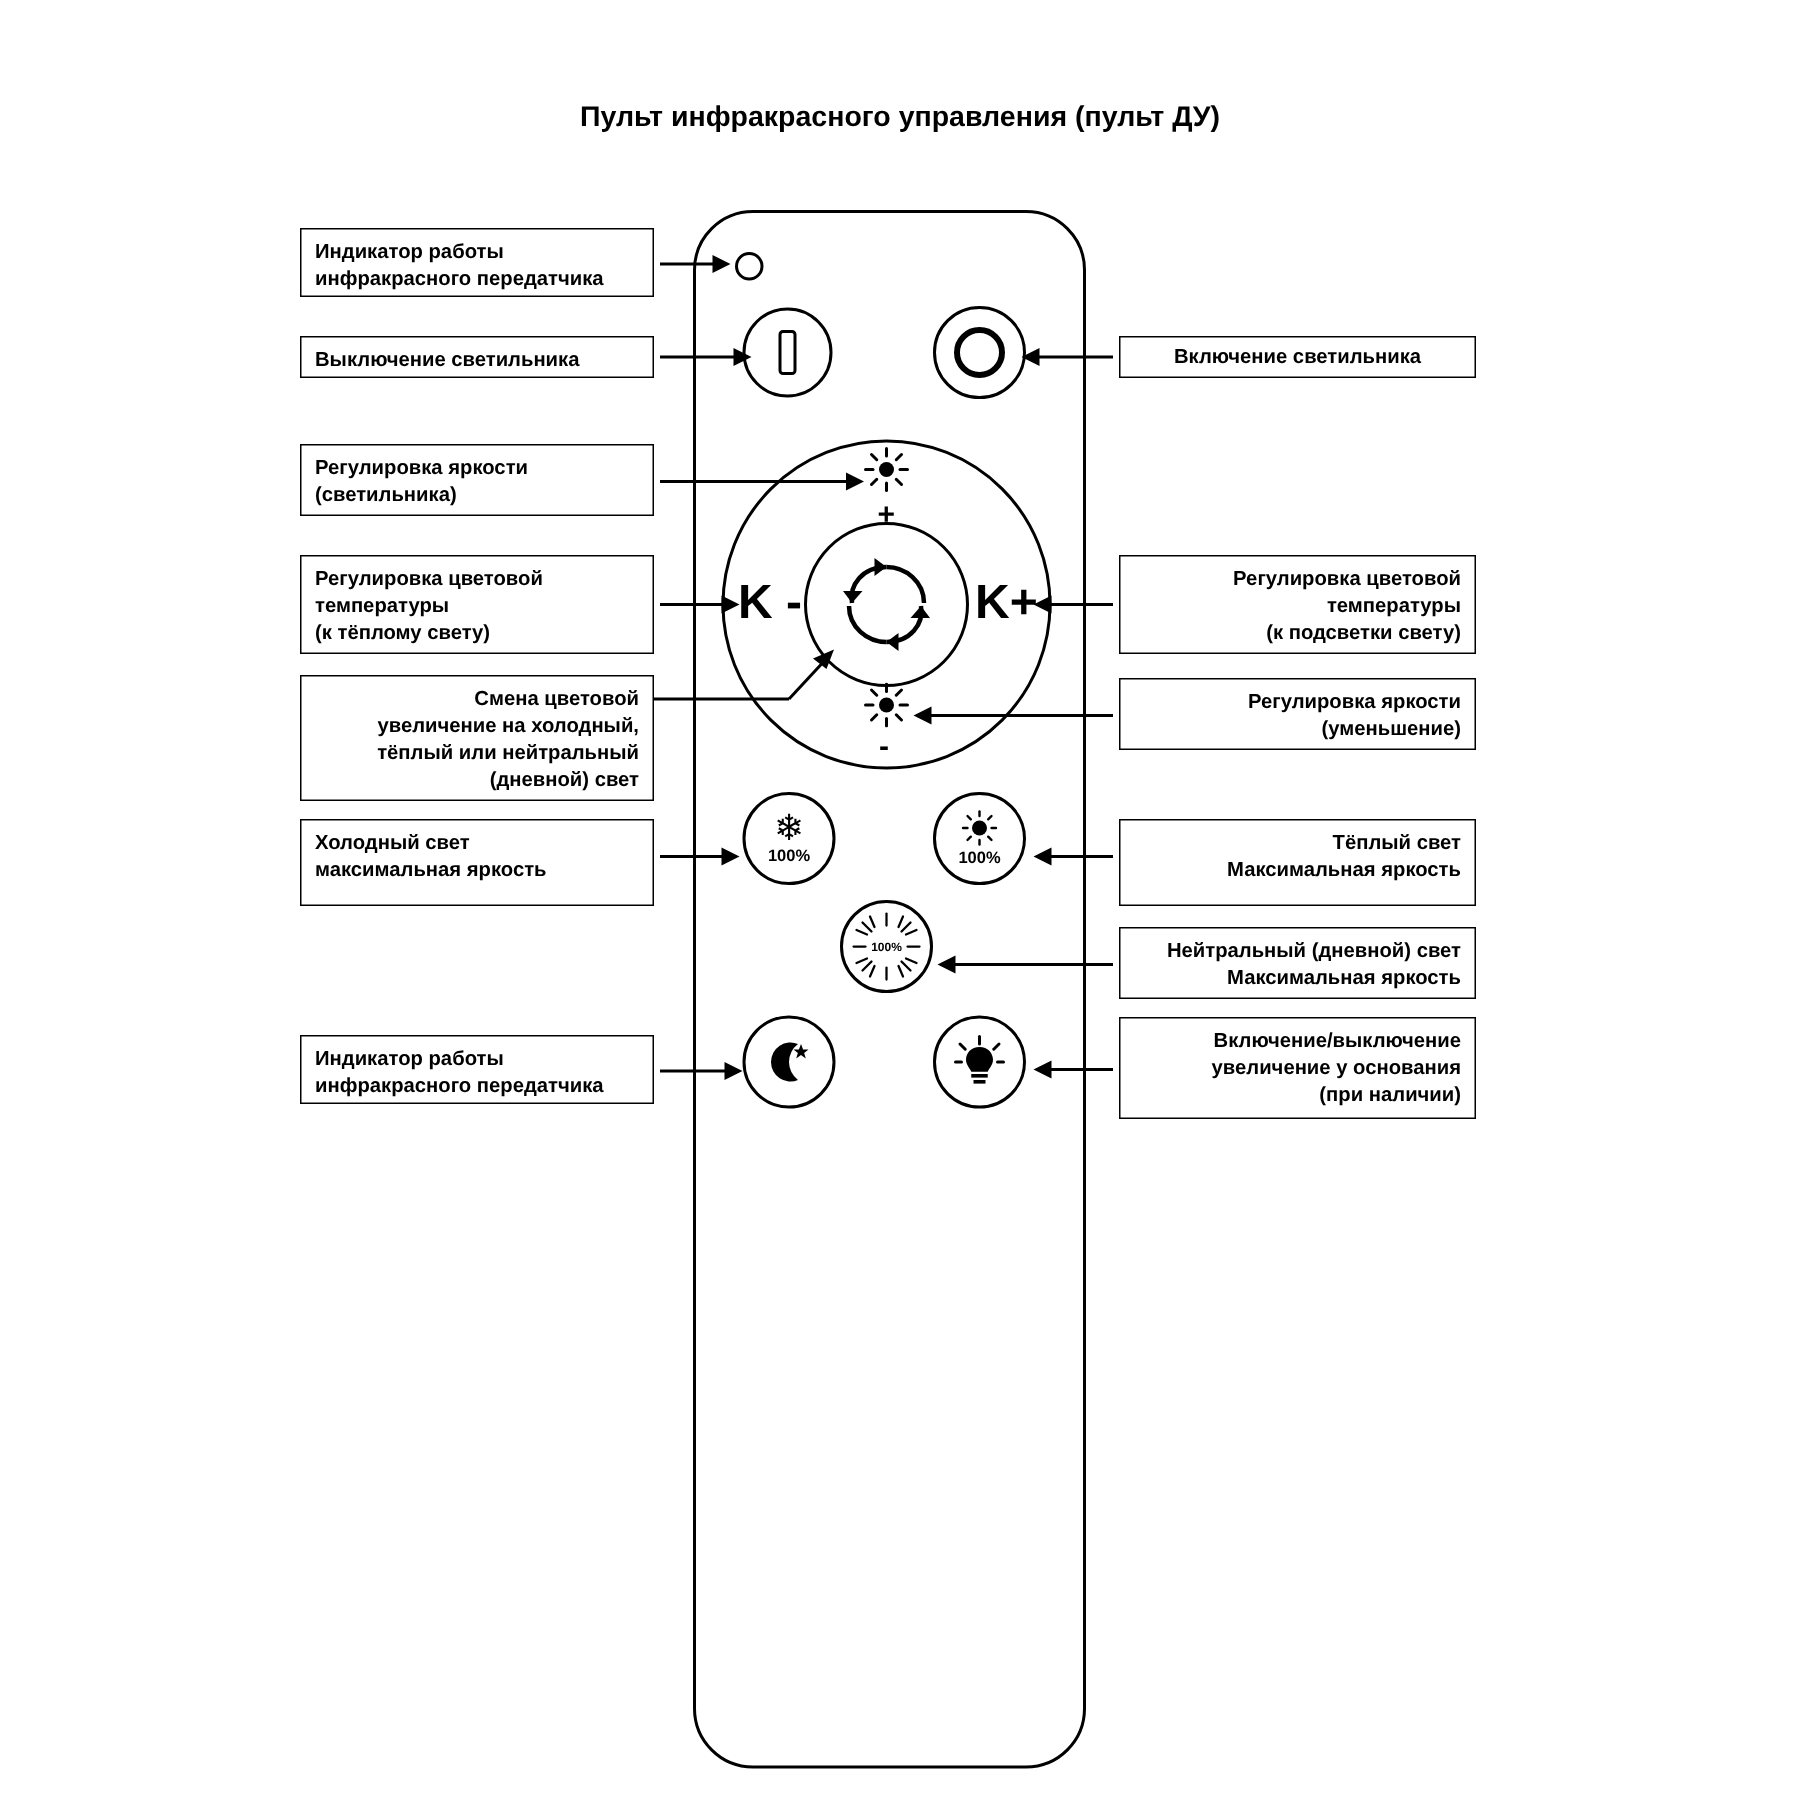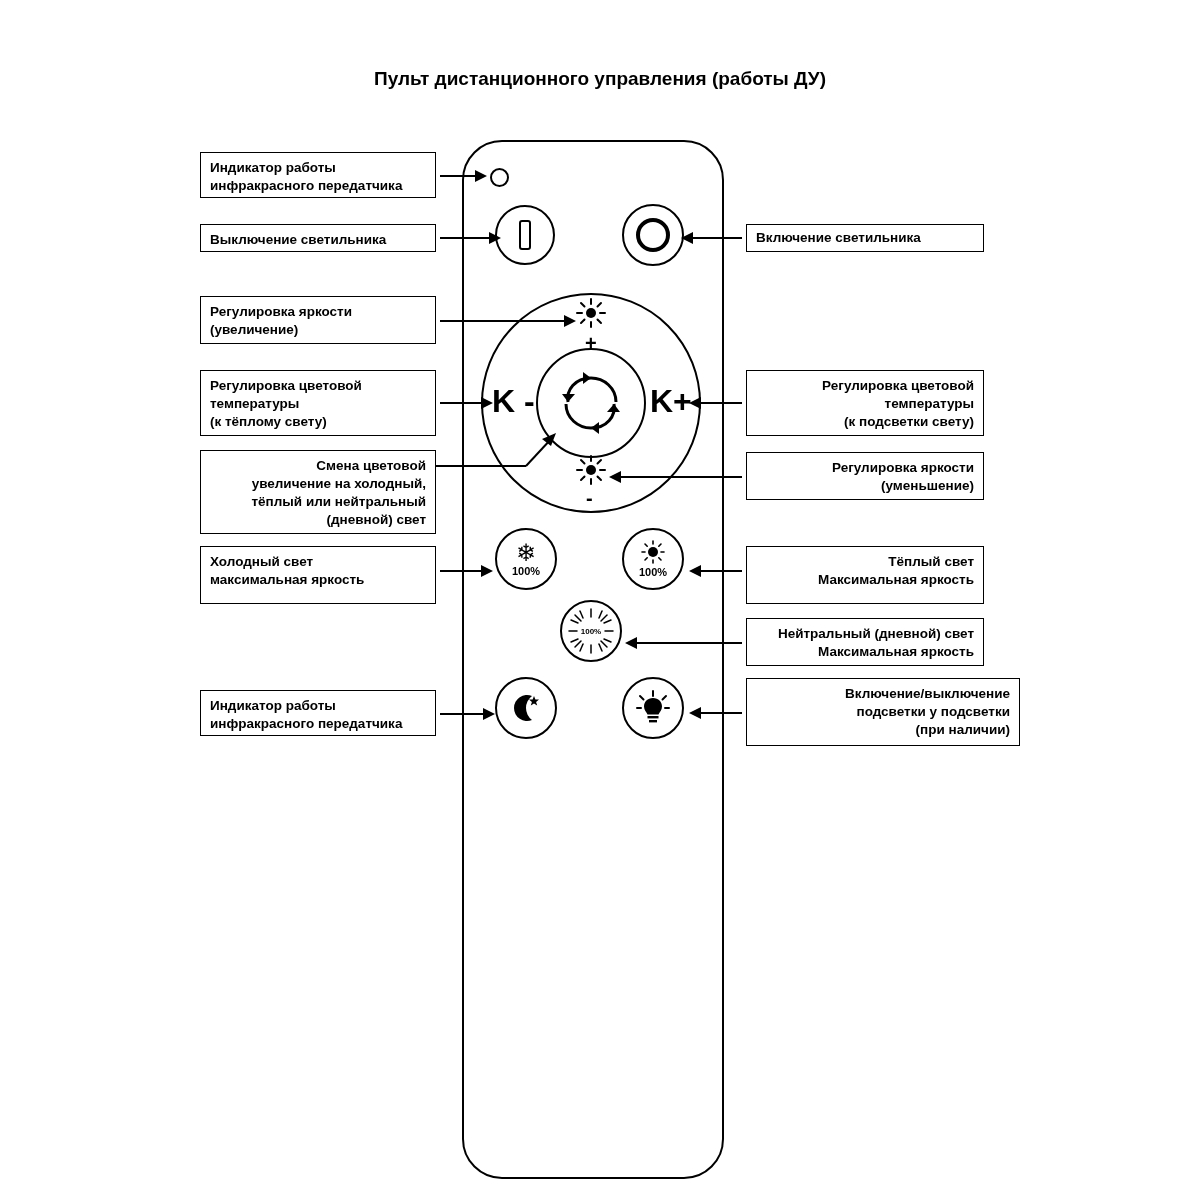--- a/index.html
+++ b/index.html
@@ -97,21 +97,21 @@
   .baselight{left:622px;top:677px;width:62px;height:62px;}
   .pct{font-size:11px;font-weight:bold;line-height:1;margin-top:1px;}
   .pct.small{font-size:8px;}
   .snow{font-size:24px;line-height:1;}
 </style>
 </head>
 <body>
 
 <div class="canvas">
 
-  <div class="subtitle">Пульт дистанционного управления (работы ДУ)</div>
+  <div class="subtitle">Пульт инфракрасного управления (пульт ДУ)</div>
 
   <div class="remote"></div>
 
   <div class="ir-dot"></div>
 
   <div class="btn-circle off-btn">
     <div class="bar"></div>
   </div>
 
   <div class="btn-circle on-btn">
@@ -238,28 +238,28 @@
     <div>Индикатор работы</div>
     <div>инфракрасного передатчика</div>
   </div>
   <div class="arrow to-right" style="left:440px;top:175px;width:36px;"></div>
 
   <div class="box left" style="left:200px;top:224px;width:236px;height:28px;display:flex;align-items:flex-start;">
     <span>Выключение светильника</span>
   </div>
   <div class="arrow to-right" style="left:440px;top:237px;width:50px;"></div>
 
-  <div class="box right" style="left:746px;top:224px;width:238px;height:28px;display:flex;align-items:center;justify-content:flex-start;">
+  <div class="box right" style="left:746px;top:224px;width:238px;height:28px;display:flex;align-items:center;justify-content:center;">
     <span>Включение светильника</span>
   </div>
   <div class="arrow to-left" style="left:692px;top:237px;width:50px;"></div>
 
   <div class="box left" style="left:200px;top:296px;width:236px;height:48px;">
     <div>Регулировка яркости</div>
-    <div>(увеличение)</div>
+    <div>(светильника)</div>
   </div>
   <div class="arrow to-right" style="left:440px;top:320px;width:125px;"></div>
 
   <div class="box left" style="left:200px;top:370px;width:236px;height:66px;">
     <div>Регулировка цветовой</div>
     <div>температуры</div>
     <div>(к тёплому свету)</div>
   </div>
   <div class="arrow to-right" style="left:440px;top:402px;width:42px;"></div>
 
@@ -305,20 +305,20 @@
     <div>Максимальная яркость</div>
   </div>
   <div class="arrow to-left" style="left:636px;top:642px;width:106px;"></div>
 
   <div class="box left" style="left:200px;top:690px;width:236px;height:46px;">
     <div>Индикатор работы</div>
     <div>инфракрасного передатчика</div>
   </div>
   <div class="arrow to-right" style="left:440px;top:713px;width:44px;"></div>
 
-  <div class="box right" style="left:746px;top:678px;width:274px;height:68px;">
+  <div class="box right" style="left:746px;top:678px;width:238px;height:68px;">
     <div>Включение/выключение</div>
-    <div>подсветки у подсветки</div>
+    <div>увеличение у основания</div>
     <div>(при наличии)</div>
   </div>
   <div class="arrow to-left" style="left:700px;top:712px;width:42px;"></div>
 
 </div>
 
 </body></html>

